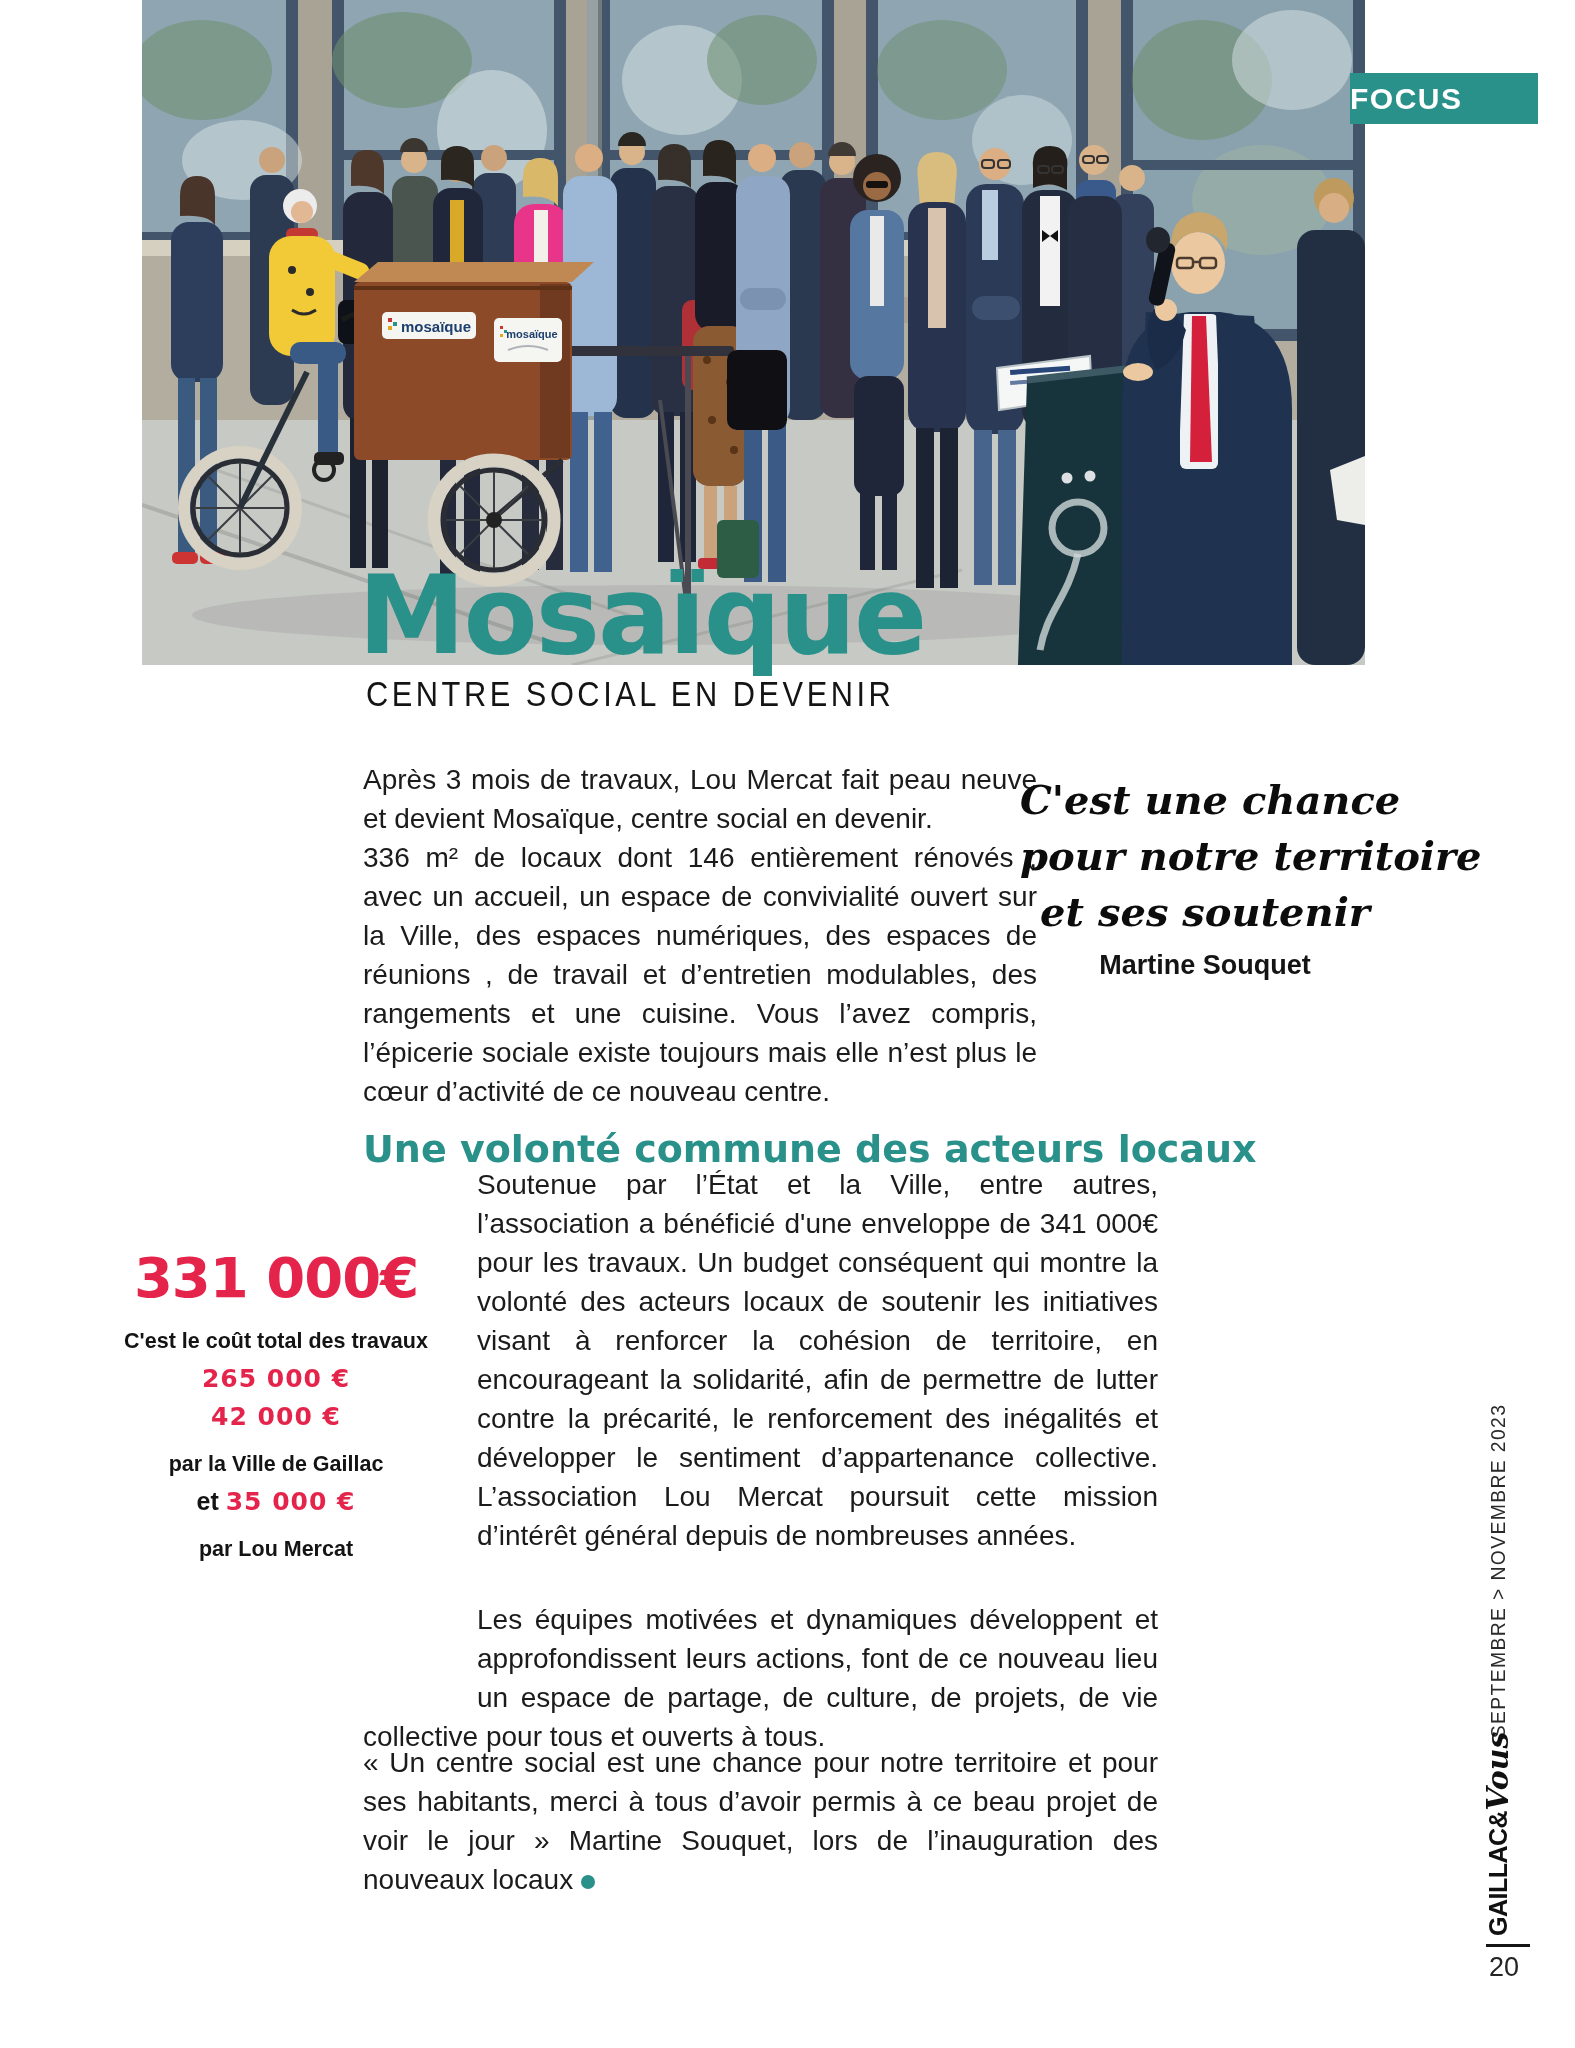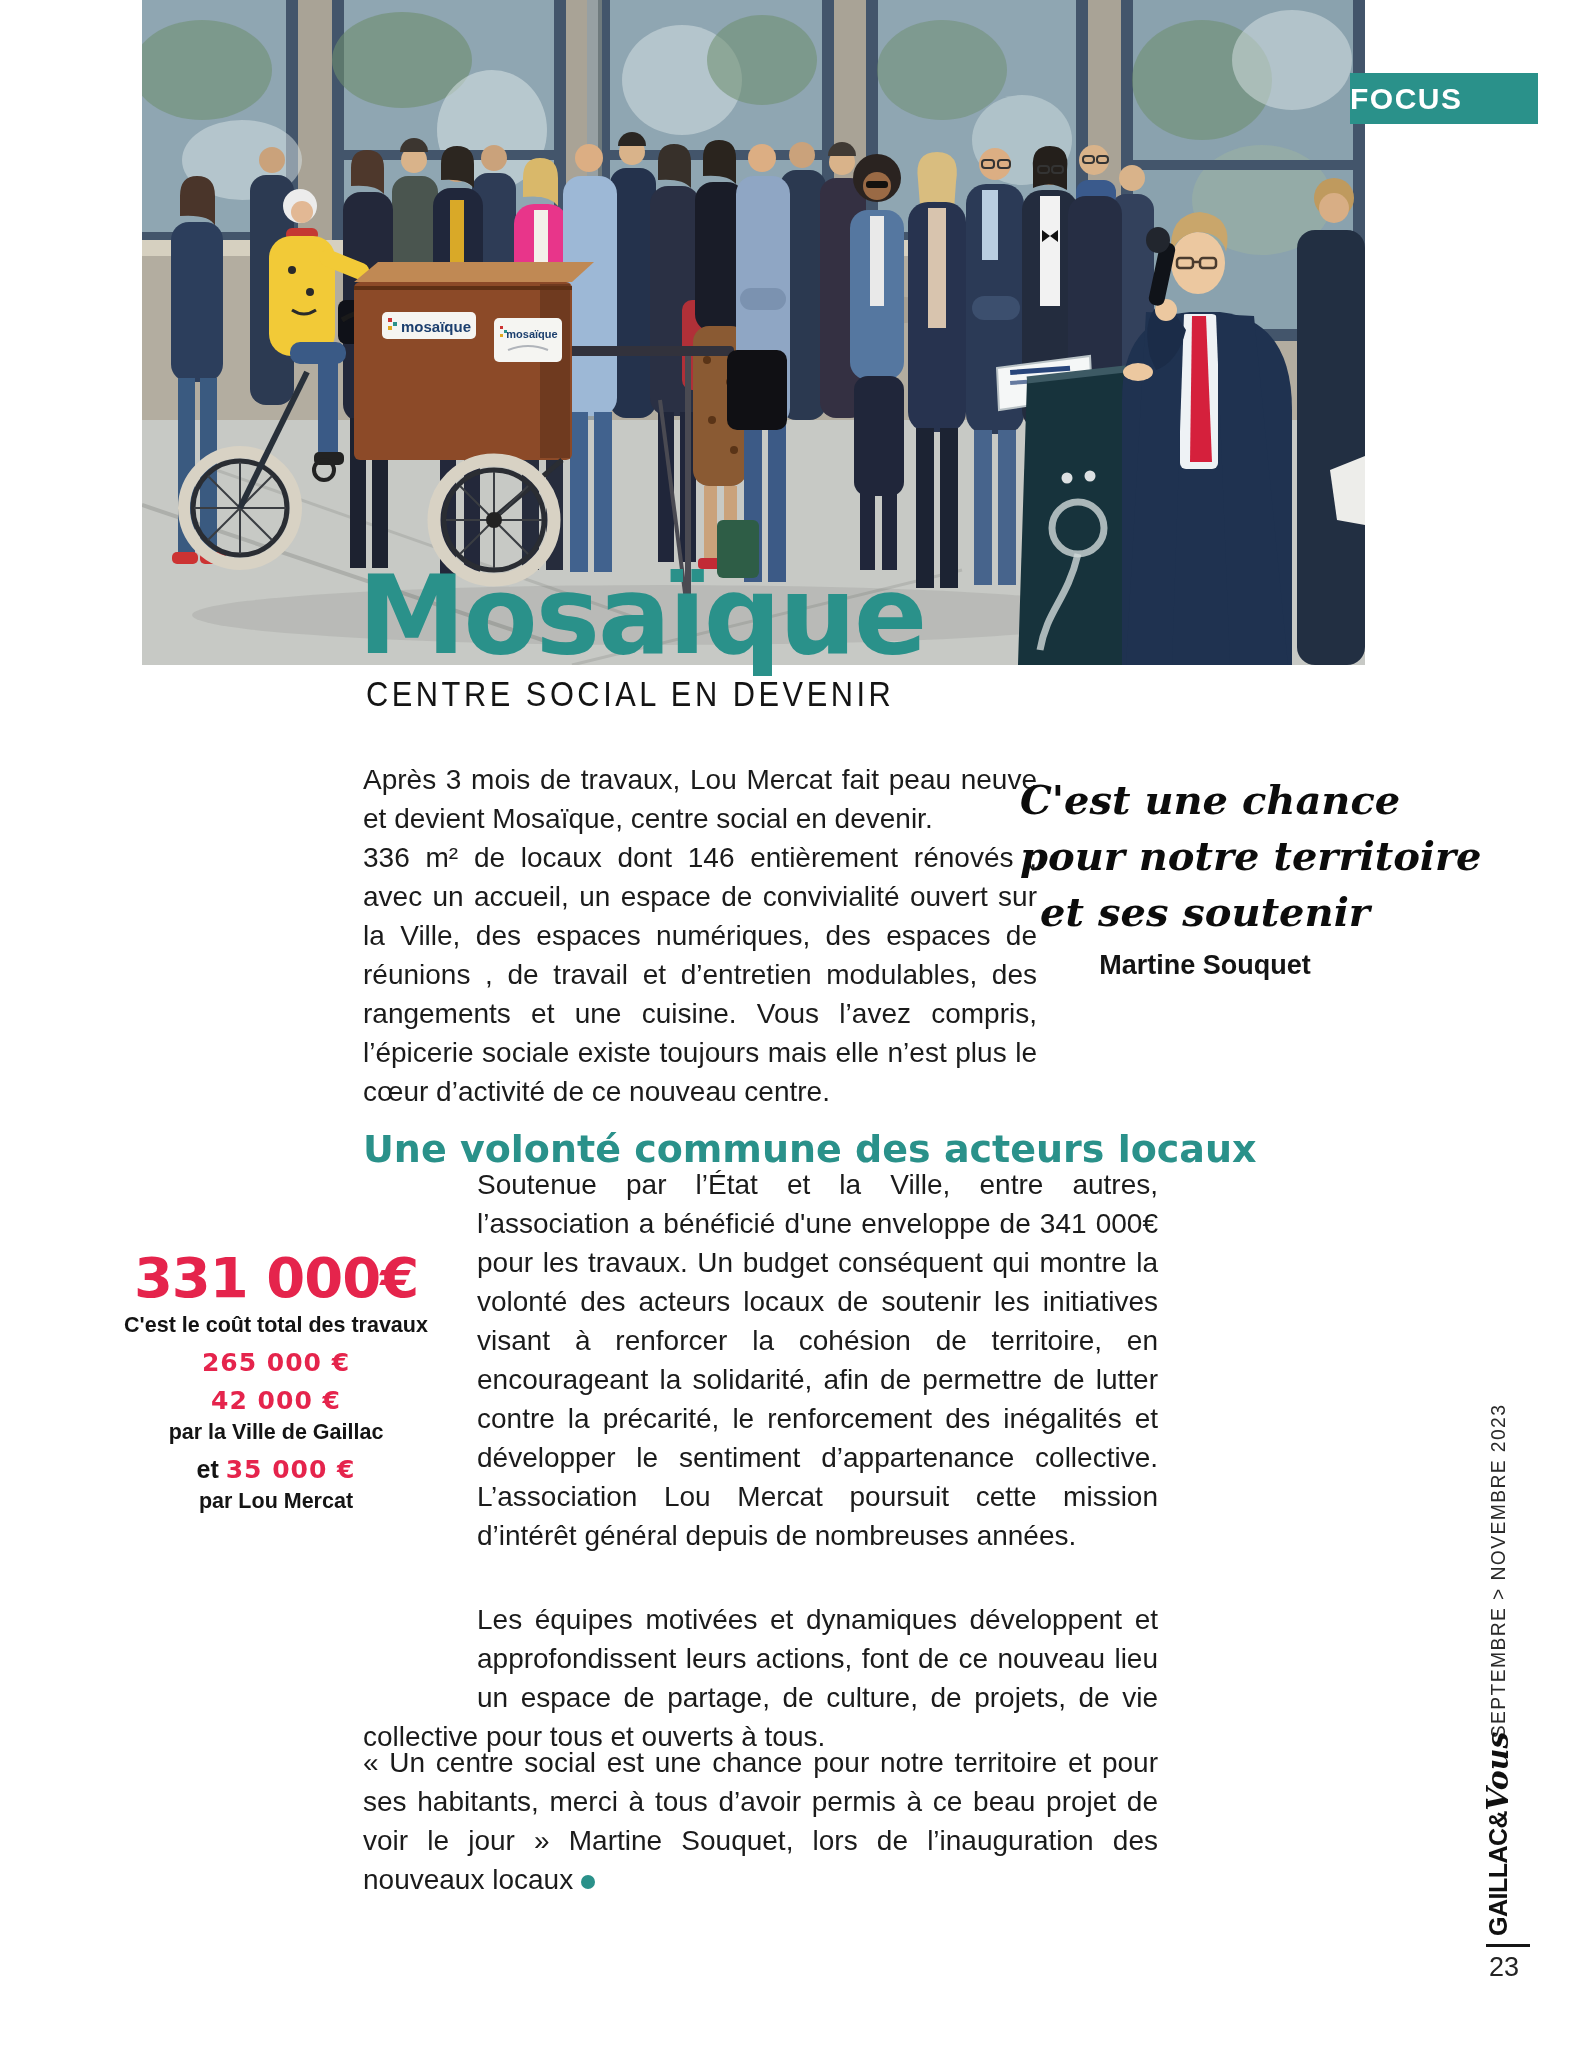--- a/index.html
+++ b/index.html
@@ -56,21 +56,21 @@
     display:inline-block;width:14px;height:14px;border-radius:50%;
     background:#2a918a;margin-left:8px;
   }
 
   
   #stats{left:108px;top:1248px;width:336px;text-align:center;}
   #stat-total{
     font-family:"DejaVu Sans",sans-serif;font-weight:800;font-size:56px;
     color:#e5244c;letter-spacing:-1px;line-height:60px;
   }
-  .stat-caption{font-weight:bold;font-size:21.5px;line-height:27px;color:#141414;margin-top:4px;}
+  .stat-caption{font-weight:bold;font-size:21.5px;line-height:27px;color:#141414;margin-top:20px;}
   .stat-amount{
     font-family:"DejaVu Sans",sans-serif;font-weight:800;font-size:25px;
     color:#e5244c;letter-spacing:1px;margin-top:9px;line-height:29px;
   }
   .stat-amount .prefix{color:#141414;font-family:"Liberation Sans",sans-serif;
     font-weight:bold;letter-spacing:0;}
 
   
   .vert{
     writing-mode:vertical-rl;transform:rotate(180deg);white-space:nowrap;
@@ -443,13 +443,13 @@
   <div class="stat-caption">par la Ville de Gaillac</div>
   <div class="stat-amount"><span class="prefix">et </span><span>35 000 €</span></div>
   <div class="stat-caption">par Lou Mercat</div>
 </aside>
 
 <div id="issue-vertical" class="abs vert">SEPTEMBRE &gt; NOVEMBRE 2023</div>
 <div id="brand-vertical" class="abs vert">
   <span class="brand-main">GAILLAC&amp;</span><span class="brand-script">Vous</span>
 </div>
 <div id="folio-rule" class="abs"></div>
-<div id="page-number" class="abs">23</div>
+<div id="page-number" class="abs">20</div>
 
 </body></html>

